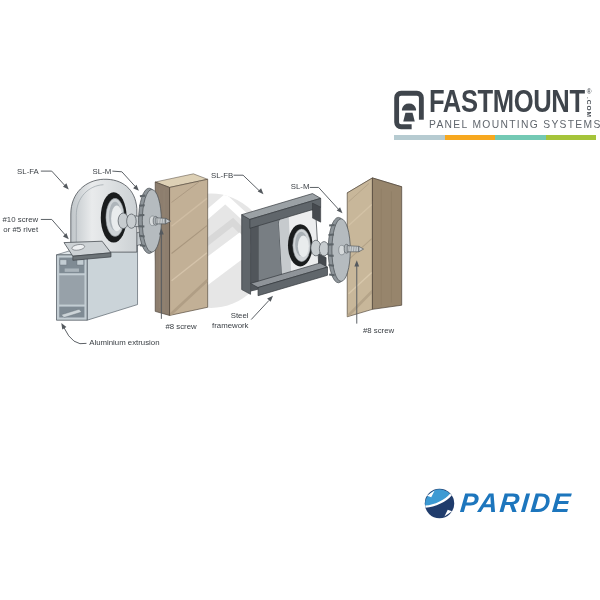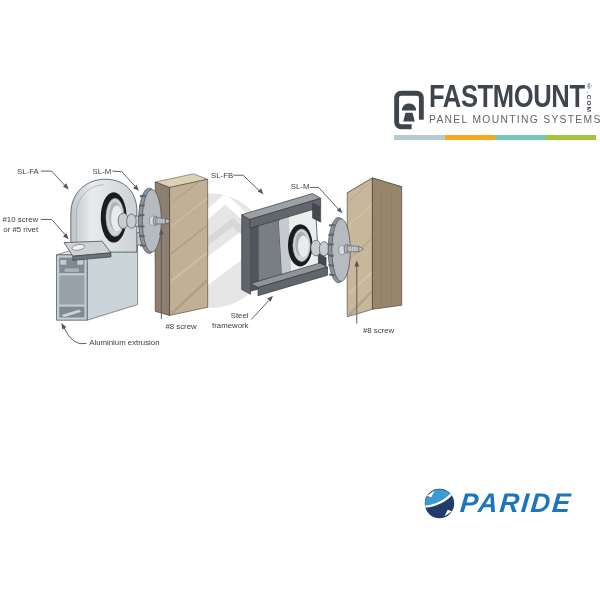--- a/index.html
+++ b/index.html
@@ -3,21 +3,21 @@
 <meta charset="utf-8">
 <style>
   html,body { margin:0; padding:0; background:#fff; }
   .canvas {
     position:relative; width:600px; height:600px; background:#ffffff;
     font-family:"Liberation Sans", sans-serif; overflow:hidden;
   }
 
   
   .fm-logo { position:absolute; left:394px; top:83px; width:202px; }
-  .fm-top { display:flex; align-items:flex-start; }
+  .fm-top { display:flex; align-items:flex-end; }
   .fm-icon { flex:0 0 auto; margin-top:7px; margin-right:5px; }
   .fm-textcol { flex:1 1 auto; }
   .fm-name-row { display:flex; align-items:flex-start; transform:scaleX(0.80); transform-origin:left top; white-space:nowrap; }
   .fm-name { font-size:32px; font-weight:bold; letter-spacing:-0.5px; color:#3f454c; line-height:0.85; }
   .fm-suffix { display:flex; flex-direction:column; align-items:center; margin-left:2px; }
   .fm-reg { font-size:8px; color:#3f454c; line-height:1; }
   .fm-com { writing-mode:vertical-rl; font-size:6.5px; font-weight:bold; letter-spacing:1px; color:#3f454c; margin-top:1px; }
   .fm-tagline { font-size:10.3px; letter-spacing:1.32px; color:#60666d; margin-top:1px; white-space:nowrap; }
   .fm-bar { display:flex; height:5px; width:202px; margin-top:5px; }
   .fm-bar span { flex:1 1 25%; }

